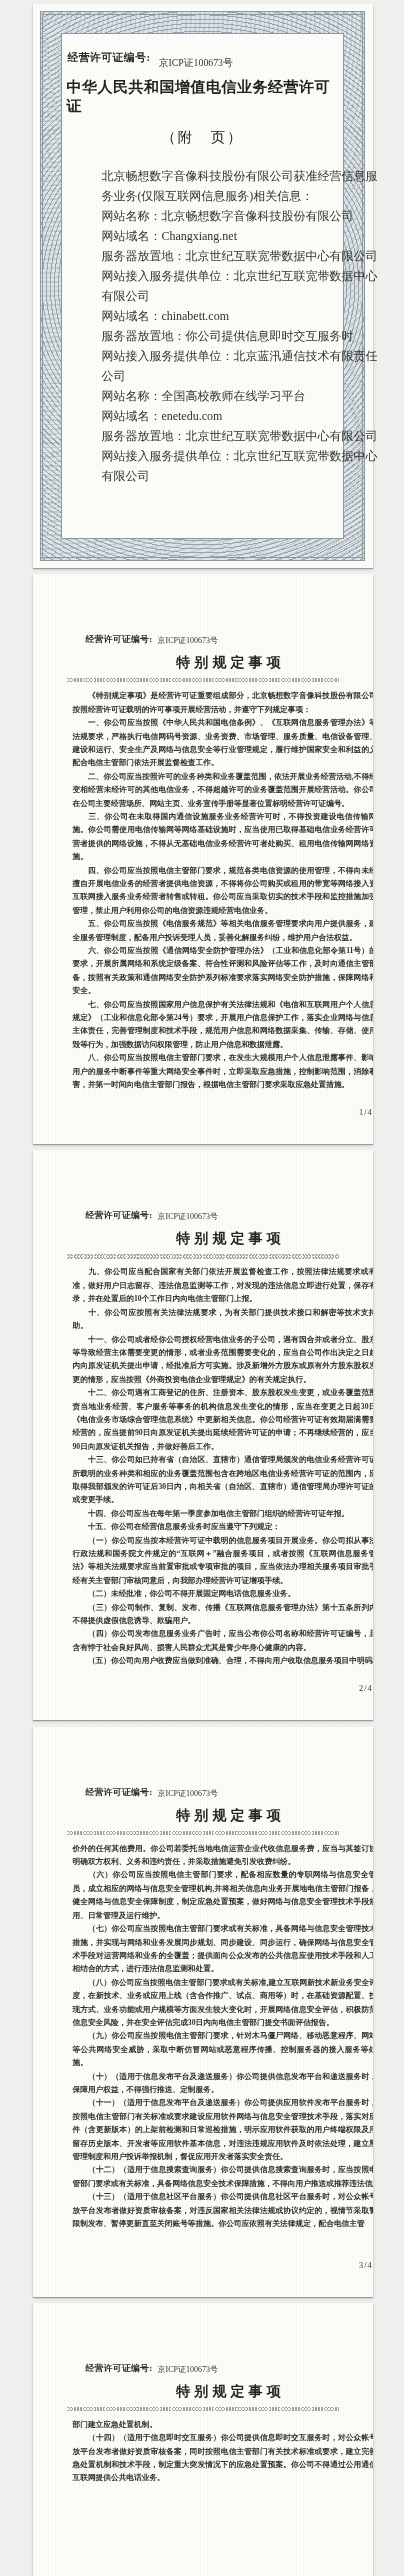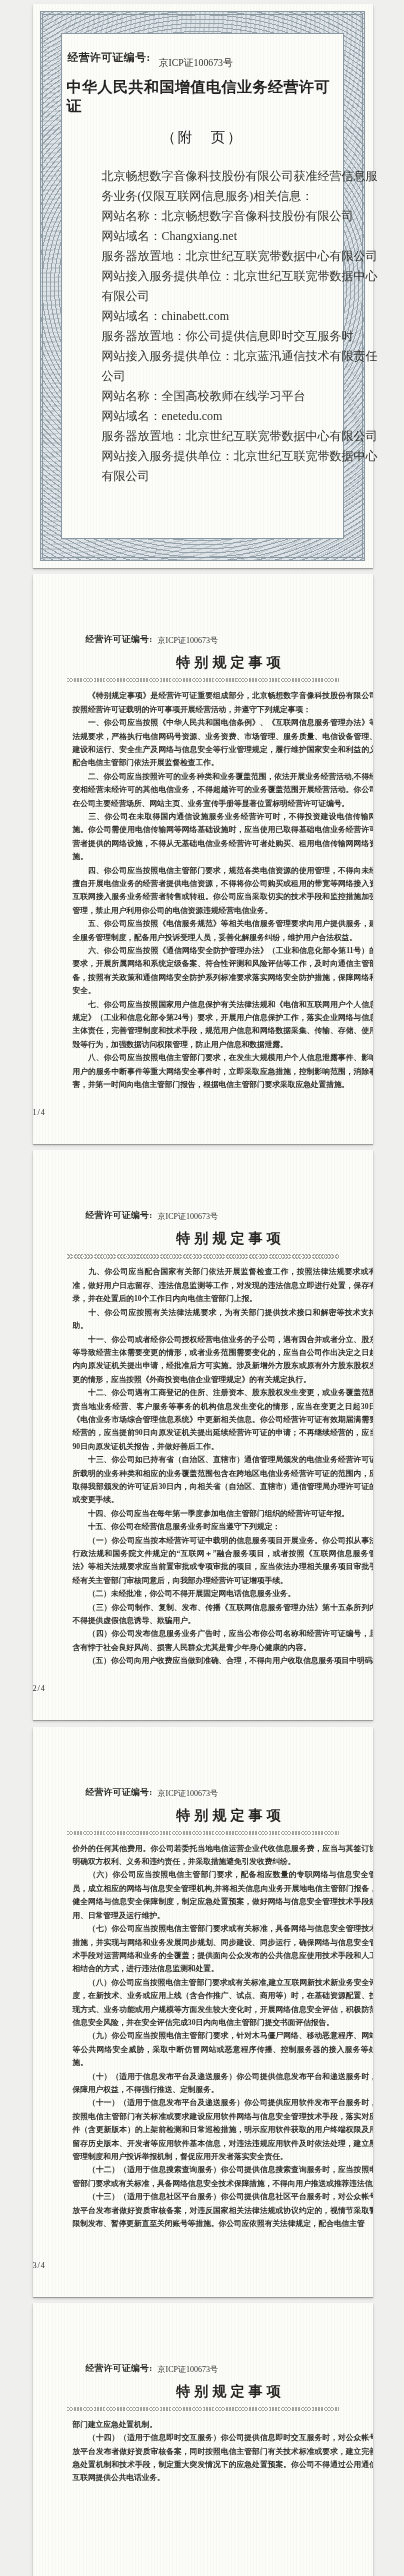--- a/index.html
+++ b/index.html
@@ -72,21 +72,21 @@
       repeating-linear-gradient(65deg, #96958f 0 0.8px, rgba(0,0,0,0) 0.8px 2.6px);
     opacity:.85;
   }
   .prov-body{
     position:absolute;top:115px;left:40px;width:320px;
     font-size:7.7px;line-height:13.4px;text-align:justify;color:#32312d;
   }
   .prov-body p{margin:0;font-weight:bold;}
   .page-num{
     position:absolute;bottom:27px;left:0;width:100%;
-    text-align:left;font-size:8.2px;letter-spacing:1px;color:#32312d;
+    text-align:right;font-size:8.2px;letter-spacing:1px;color:#32312d;
   }
 </style>
 </head>
 <body>
 
 <div class="stack">
 
   <section class="sheet cert">
     <div class="cert-frame">
       <div class="cert-inner">

